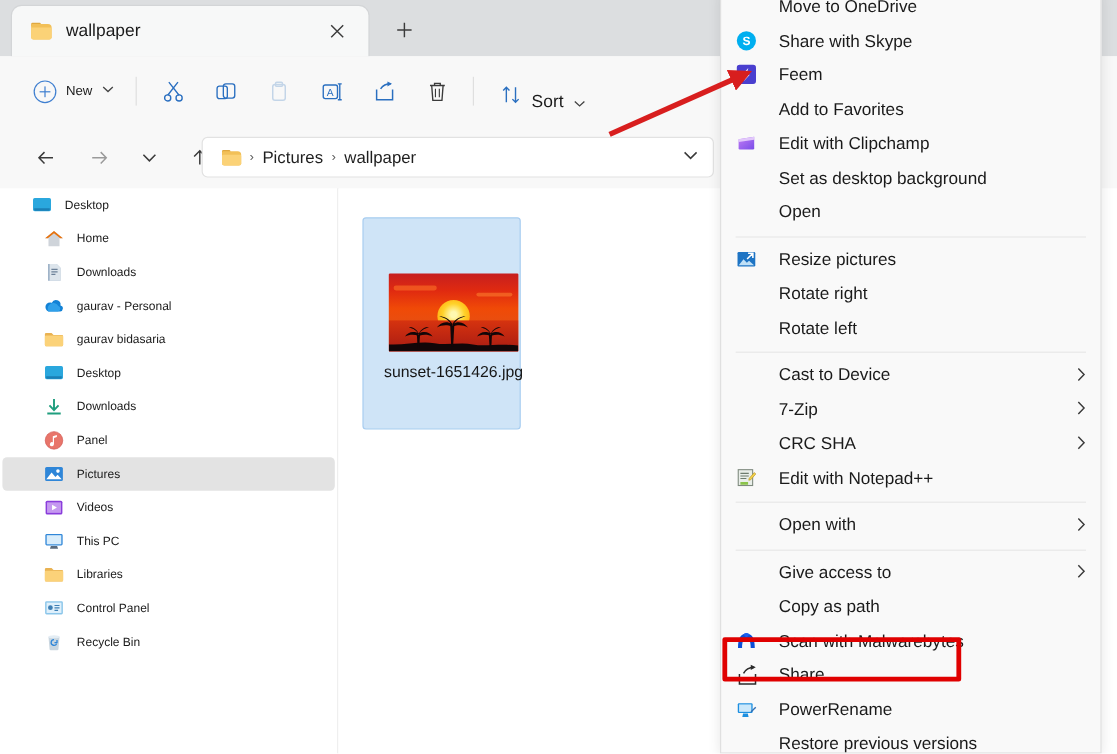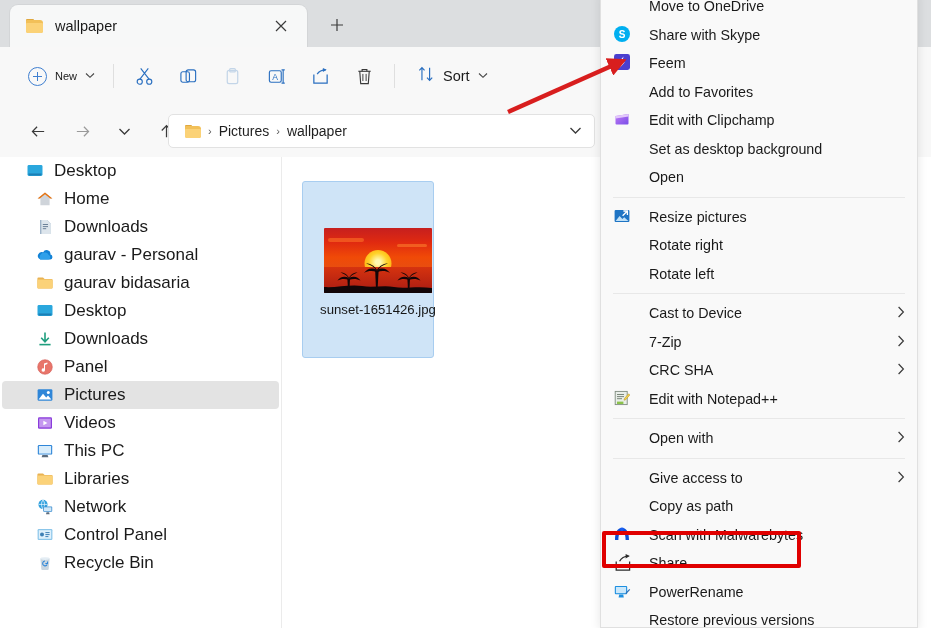--- a/index.html
+++ b/index.html
@@ -83,21 +83,21 @@
   .chev { color: #444; font-size: 10px; line-height: 1; }
 
   .tb-sep {
     width: 1px; height: 24px; background: #dfdfdf; margin: 0 8px;
   }
   .tb-btn {
     width: 38px; height: 34px; display: flex; align-items: center; justify-content: center;
     border-radius: 5px; margin: 0 3px;
   }
   .tb-sort {
-    display: flex; align-items: center; gap: 8px; height: 34px;
+    display: flex; align-items: flex-end; gap: 8px; height: 34px;
     padding: 0 10px; border-radius: 5px; margin-left: 4px;
   }
   .tb-sort .lbl { font-size: 14.5px; color: #1a1a1a; }
 
   
   .addrbar {
     position: absolute; left: 0; top: 105px; width: 931px; height: 52px;
     background: #f8f8f8;
     display: flex; align-items: center;
   }
@@ -135,21 +135,21 @@
     position: absolute; left: 281px; top: 0; width: 1px; height: 471px; background: #ebebeb;
   }
   .nav-item {
     display: flex; align-items: center; height: 28px;
     padding-left: 24px; gap: 10px;
     border-radius: 4px;
     margin: 0 2px;
   }
   .nav-item.indent { padding-left: 34px; }
   .nav-item.selected { background: #e3e3e3; }
-  .nav-item .label { font-size: 17px; color: #1a1a1a; white-space: nowrap; }
+  .nav-item .label { font-size: 10px; color: #1a1a1a; white-space: nowrap; }
   .nav-icon { width: 18px; height: 18px; flex: none; position: relative; }
 
   
   .content {
     position: absolute; left: 282px; top: 0; right: 0; height: 471px;
     background: #ffffff; padding: 14px 0 0 16px;
   }
   .file-tile {
     position: absolute; left: 20px; top: 24px;
     width: 132px; height: 177px;
@@ -460,30 +460,20 @@
               <path d="M5.6 15.2 H12.4 L11.6 12.9 H6.4 Z" fill="#5b6b7c"></path>
             </svg></span>
           <span class="label">This PC</span>
         </div>
         <div class="nav-item indent">
           <span class="nav-icon"><svg width="18" height="18" viewBox="0 0 18 18">
               <path d="M1.4 4.4 a1 1 0 0 1 1 -1 H7 l1.6 1.7 H15.6 a1 1 0 0 1 1 1 V13.6 a1 1 0 0 1 -1 1 H2.4 a1 1 0 0 1 -1 -1 Z" fill="#e9b252"></path>
               <path d="M1.4 6.6 a1 1 0 0 1 1 -1 H15.6 a1 1 0 0 1 1 1 V13.6 a1 1 0 0 1 -1 1 H2.4 a1 1 0 0 1 -1 -1 Z" fill="#fbd279"></path>
             </svg></span>
           <span class="label">Libraries</span>
-        </div>
-        <div class="nav-item indent">
-          <span class="nav-icon"><svg width="18" height="18" viewBox="0 0 18 18">
-              <circle cx="7" cy="6.4" r="4.6" fill="#2fa0dd"></circle>
-              <path d="M2.6 6.4 H11.4 M7 1.8 c2 2.8 2 6.4 0 9.2 c-2 -2.8 -2 -6.4 0 -9.2" stroke="#e8f5ff" stroke-width=".8" fill="none"></path>
-              <rect x="7.2" y="8.6" width="9" height="5.2" rx=".8" fill="#3f8fd0"></rect>
-              <rect x="8" y="9.3" width="7.4" height="3.7" fill="#cfe7f8"></rect>
-              <path d="M10 16.2 H13.6 L13.1 14.2 H10.5 Z" fill="#5b6b7c"></path>
-            </svg></span>
-          <span class="label">Network</span>
         </div>
         <div class="nav-item indent">
           <span class="nav-icon"><svg width="18" height="18" viewBox="0 0 18 18">
               <rect x="1.6" y="3" width="14.8" height="11" rx="1.2" fill="#8bc6ea"></rect>
               <rect x="2.8" y="4.2" width="12.4" height="8.6" fill="#dff0fb"></rect>
               <circle cx="6" cy="8.4" r="2" fill="#3e7fb4"></circle>
               <path d="M9.4 6.6 H13.6 M9.4 8.6 H13.6 M9.4 10.6 H12.4" stroke="#3e7fb4" stroke-width="1"></path>
             </svg></span>
           <span class="label">Control Panel</span>
         </div>

